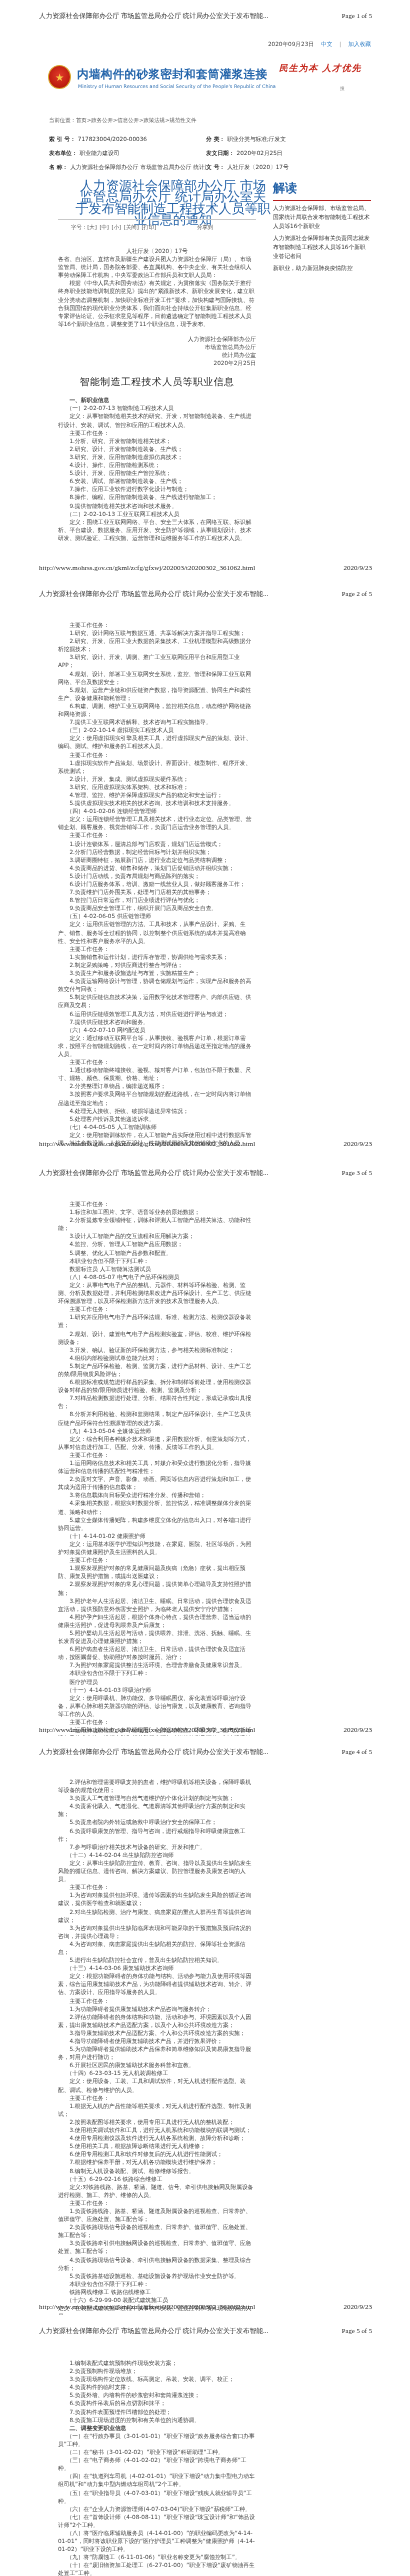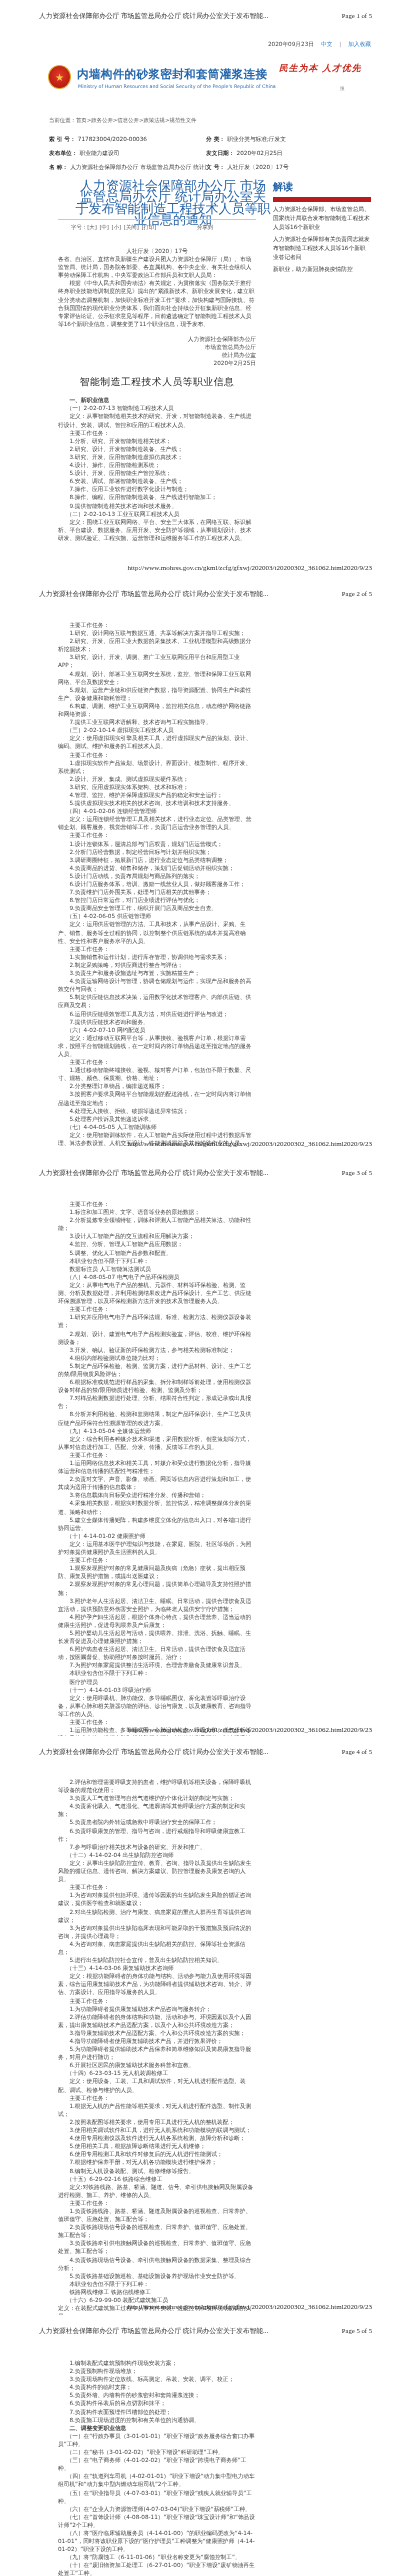--- a/index.html
+++ b/index.html
@@ -3,21 +3,21 @@
 <meta charset="utf-8">
 <style>
   html,body{margin:0;padding:0;background:#ffffff;}
   #canvas{position:relative;width:410px;height:3476px;background:#ffffff;overflow:hidden;
           font-family:"DejaVu Sans","Liberation Sans",sans-serif;color:#3f3f3f;}
   .sheet{position:absolute;left:0;width:410px;background:#ffffff;}
   
   .phead{position:absolute;top:12.4px;left:39px;right:38px;display:flex;justify-content:space-between;
          font-family:"Liberation Serif","DejaVu Serif",serif;font-size:6.7px;color:#2b2b2b;}
   .phead .ptitle{max-width:299px;white-space:nowrap;overflow:hidden;}
-  .pfoot{position:absolute;left:39px;right:38px;display:flex;justify-content:flex-end;
+  .pfoot{position:absolute;left:39px;right:38px;display:flex;justify-content:space-between;
          font-family:"Liberation Serif","DejaVu Serif",serif;font-size:7px;color:#2b2b2b;}
   
   .daterow{position:absolute;top:41px;right:39px;font-size:5.7px;color:#444;}
   .daterow a{color:#2a7bc4;text-decoration:none;margin-left:5.2px;}
   .daterow .sep{color:#999;margin-left:5.2px;}
   .emblem{position:absolute;left:48px;top:65px;width:23px;height:24px;border-radius:50%;
           background:radial-gradient(circle at 50% 42%,#e03b2a 0%,#c01f12 62%,#9e1508 100%);
           border:1px solid #d9a62b;box-sizing:border-box;display:flex;align-items:center;justify-content:center;}
   .emblem span{color:#f6c945;font-size:10.3px;line-height:1;}
   .mincn{position:absolute;left:77px;top:67px;font-size:11.6px;font-weight:bold;color:#2767ac;letter-spacing:0.3px;white-space:nowrap;}
@@ -32,21 +32,21 @@
   .meta .cell2{flex:1;display:flex;white-space:nowrap;overflow:hidden;}
   .meta .lbl{font-weight:bold;color:#2b2b2b;margin-right:2.1px;flex:none;}
   .meta .val{color:#333;}
   .atitle{position:absolute;left:74px;width:198px;top:180px;text-align:center;
           font-size:13px;line-height:11.3px;font-weight:normal;color:#2563a8;}
   .adivider{position:absolute;left:58px;width:198px;top:219px;border-top:0.5px solid #c9c9c9;}
   .toolbar{position:absolute;left:71px;top:224px;font-size:5.4px;color:#555;display:flex;align-items:center;}
   .toolbar .ctl{margin-right:2.6px;color:#555;cursor:pointer;}
   .toolbar .share{margin-left:38px;color:#555;}
   .sidebar{position:absolute;left:273px;width:98px;top:180px;}
-  .sidebar .sbt{font-size:10px;font-weight:bold;color:#2563a8;padding-bottom:3.1px;border-bottom:5px solid #b91c1c;}
+  .sidebar .sbt{font-size:12px;font-weight:bold;color:#2563a8;padding-bottom:3.1px;border-bottom:1px solid #b91c1c;}
   .sidebar .sbi{font-size:5.7px;color:#333;line-height:9px;margin-top:3.1px;cursor:pointer;}
   
   .bodycol{position:absolute;left:58px;width:198px;font-size:5.7px;line-height:8.1px;color:#3f3f3f;}
   .bodycol p{margin:0;}
   .bodycol p.p{text-indent:2em;}
   .bodycol p.h{text-indent:1.5em;}
   .bodycol p.n{text-indent:0;}
   .bodycol p.c{text-align:center;}
   .bodycol p.r{text-align:right;}
   .bodycol p.mt{text-align:right;margin-top:7.2px;}

